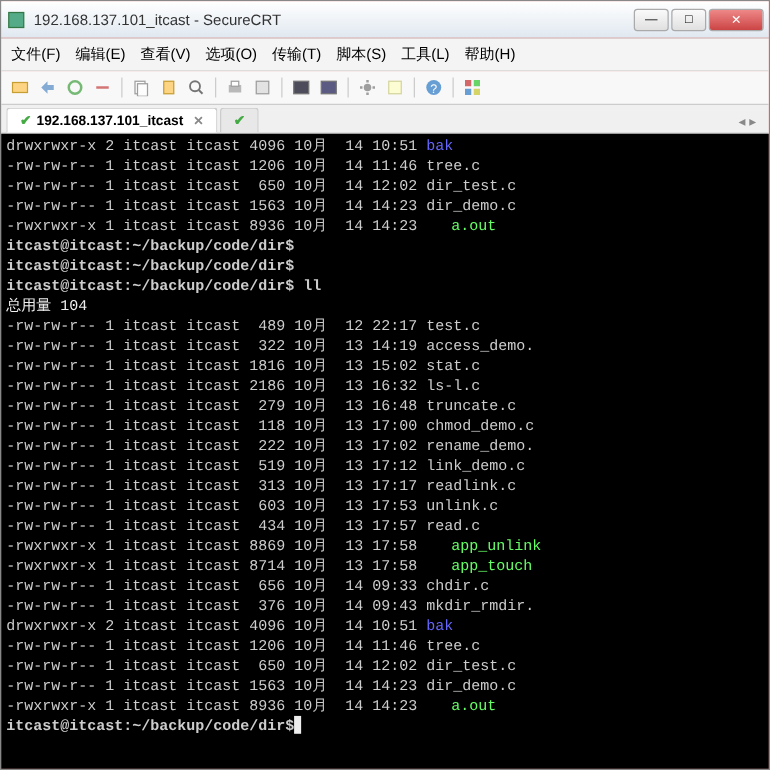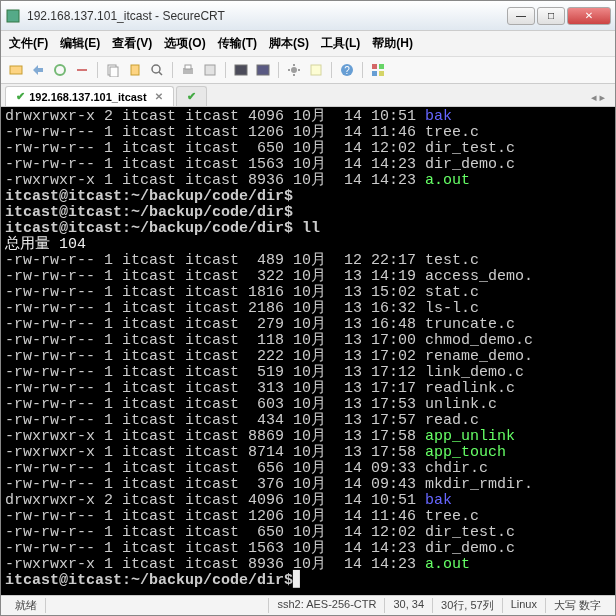--- a/index.html
+++ b/index.html
@@ -4,36 +4,36 @@
 <style>
 * { margin: 0; padding: 0; box-sizing: border-box; }
 body { font-family: "Microsoft YaHei", sans-serif; font-size: 12px; background: #f0f0f0; width: 616px; height: 616px; overflow: hidden; }
 .window { border: 1px solid #888; background: #fca5a5; height: 616px; display: flex; flex-direction: column; }
 .titlebar { background: linear-gradient(#fff, #e0e8f0); height: 30px; display: flex; align-items: center; padding: 0 4px; border-bottom: 1px solid #ccc; }
 .titlebar-icon { width: 16px; height: 16px; margin-right: 6px; display: inline-flex; }
 .titlebar-title { flex: 1; font-size: 12px; color: #333; }
 .winbtns { display: flex; gap: 2px; }
 .winbtn { width: 28px; height: 18px; border: 1px solid #aaa; background: linear-gradient(#fafafa,#e0e0e0); border-radius: 3px; display: flex; align-items: center; justify-content: center; font-size: 10px; cursor: pointer; }
 .winbtn.close { background: linear-gradient(#e88,#c44); color: #fff; width: 44px; }
-.menubar { background: #f4f4f4; padding: 4px 8px; border-bottom: 1px solid #ddd; display: flex; gap: 12px; font-size: 12px; font-weight: bold; }
+.menubar { background: #f4f4f4; padding: 4px 8px; border-bottom: 1px solid #ddd; display: flex; gap: 12px; font-size: 12px; }
 .menubar span { cursor: pointer; }
 .toolbar { background: #f8f8f8; padding: 4px 6px; border-bottom: 1px solid #ccc; display: flex; gap: 4px; align-items: center; flex-wrap: wrap; }
 .tbtn { width: 18px; height: 18px; display: inline-flex; align-items: center; justify-content: center; cursor: pointer; opacity: 0.8; }
 .tsep { width: 1px; height: 16px; background: #ccc; margin: 0 2px; }
 .tabbar { background: #f0f0f0; padding: 2px 4px 0; border-bottom: 1px solid #ccc; display: flex; gap: 2px; align-items: flex-end; }
 .tab { padding: 3px 10px; border: 1px solid #ccc; border-bottom: none; background: #e8e8e8; border-radius: 3px 3px 0 0; font-size: 11px; cursor: pointer; display: flex; align-items: center; gap: 4px; }
 .tab.active { background: #fff; font-weight: bold; }
 .tab-check { color: #4a4; font-weight: bold; }
 .tab-x { color: #888; font-size: 10px; margin-left: 4px; }
 .tabbar-spacer { flex: 1; }
 .tabbar-arrows { color: #888; font-size: 11px; padding: 2px 6px; }
-.terminal { flex: 1; background: #000; color: #ccc; font-family: "Consolas", "Courier New", monospace; font-size: 15px; line-height: 16px; padding: 2px 4px; overflow: hidden; white-space: pre; }
+.terminal { flex: 1; background: #000; color: #ccc; font-family: "Consolas", "Courier New", monospace; font-size: 12px; line-height: 16px; padding: 2px 4px; overflow: hidden; white-space: pre; }
 .terminal .row { display: flex; }
 .terminal .c-blue { color: #66f; }
-.terminal .c-green { color: #6f6; }
+.terminal .c-green { color: #6f6; margin-left: 20px; }
 .terminal .c-white { color: #eee; }
 .terminal .prompt { color: #ccc; font-weight: bold; }
 .statusbar { background: #f4f4f4; border-top: 1px solid #ccc; padding: 2px 6px; display: flex; font-size: 11px; color: #444; }
 .statusbar > div { padding: 0 8px; border-right: 1px solid #ccc; }
 .statusbar > div:last-child { border-right: none; }
 .sb-spacer { flex: 1; }
 </style>
 </head>
 <body>
 
@@ -164,23 +164,14 @@
     </div>
     <div class="tab">
       <span class="tab-check">✔</span>
     </div>
     <div class="tabbar-spacer"></div>
     <div class="tabbar-arrows">◂ ▸</div>
   </div>
 
   <div class="terminal" id="terminal"><div class="row">drwxrwxr-x 2 itcast itcast 4096 10月  14 10:51 <span class="c-blue">bak</span></div><div class="row">-rw-rw-r-- 1 itcast itcast 1206 10月  14 11:46 <span class="">tree.c</span></div><div class="row">-rw-rw-r-- 1 itcast itcast  650 10月  14 12:02 <span class="">dir_test.c</span></div><div class="row">-rw-rw-r-- 1 itcast itcast 1563 10月  14 14:23 <span class="">dir_demo.c</span></div><div class="row">-rwxrwxr-x 1 itcast itcast 8936 10月  14 14:23 <span class="c-green">a.out</span></div><div class="row prompt">itcast@itcast:~/backup/code/dir$</div><div class="row prompt">itcast@itcast:~/backup/code/dir$</div><div class="row prompt">itcast@itcast:~/backup/code/dir$ ll</div><div class="row c-white">总用量 104</div><div class="row">-rw-rw-r-- 1 itcast itcast  489 10月  12 22:17 <span class="">test.c</span></div><div class="row">-rw-rw-r-- 1 itcast itcast  322 10月  13 14:19 <span class="">access_demo.</span></div><div class="row">-rw-rw-r-- 1 itcast itcast 1816 10月  13 15:02 <span class="">stat.c</span></div><div class="row">-rw-rw-r-- 1 itcast itcast 2186 10月  13 16:32 <span class="">ls-l.c</span></div><div class="row">-rw-rw-r-- 1 itcast itcast  279 10月  13 16:48 <span class="">truncate.c</span></div><div class="row">-rw-rw-r-- 1 itcast itcast  118 10月  13 17:00 <span class="">chmod_demo.c</span></div><div class="row">-rw-rw-r-- 1 itcast itcast  222 10月  13 17:02 <span class="">rename_demo.</span></div><div class="row">-rw-rw-r-- 1 itcast itcast  519 10月  13 17:12 <span class="">link_demo.c</span></div><div class="row">-rw-rw-r-- 1 itcast itcast  313 10月  13 17:17 <span class="">readlink.c</span></div><div class="row">-rw-rw-r-- 1 itcast itcast  603 10月  13 17:53 <span class="">unlink.c</span></div><div class="row">-rw-rw-r-- 1 itcast itcast  434 10月  13 17:57 <span class="">read.c</span></div><div class="row">-rwxrwxr-x 1 itcast itcast 8869 10月  13 17:58 <span class="c-green">app_unlink</span></div><div class="row">-rwxrwxr-x 1 itcast itcast 8714 10月  13 17:58 <span class="c-green">app_touch</span></div><div class="row">-rw-rw-r-- 1 itcast itcast  656 10月  14 09:33 <span class="">chdir.c</span></div><div class="row">-rw-rw-r-- 1 itcast itcast  376 10月  14 09:43 <span class="">mkdir_rmdir.</span></div><div class="row">drwxrwxr-x 2 itcast itcast 4096 10月  14 10:51 <span class="c-blue">bak</span></div><div class="row">-rw-rw-r-- 1 itcast itcast 1206 10月  14 11:46 <span class="">tree.c</span></div><div class="row">-rw-rw-r-- 1 itcast itcast  650 10月  14 12:02 <span class="">dir_test.c</span></div><div class="row">-rw-rw-r-- 1 itcast itcast 1563 10月  14 14:23 <span class="">dir_demo.c</span></div><div class="row">-rwxrwxr-x 1 itcast itcast 8936 10月  14 14:23 <span class="c-green">a.out</span></div><div class="row prompt">itcast@itcast:~/backup/code/dir$<span class="c-white">▊</span></div></div>
 
-  <div class="statusbar">
-    <div>就绪</div>
-    <div class="sb-spacer"></div>
-    <div>ssh2: AES-256-CTR</div>
-    <div>30, 34</div>
-    <div>30行, 57列</div>
-    <div>Linux</div>
-    <div>大写 数字</div>
-  </div>
 
 </div>
 
 </body></html>

